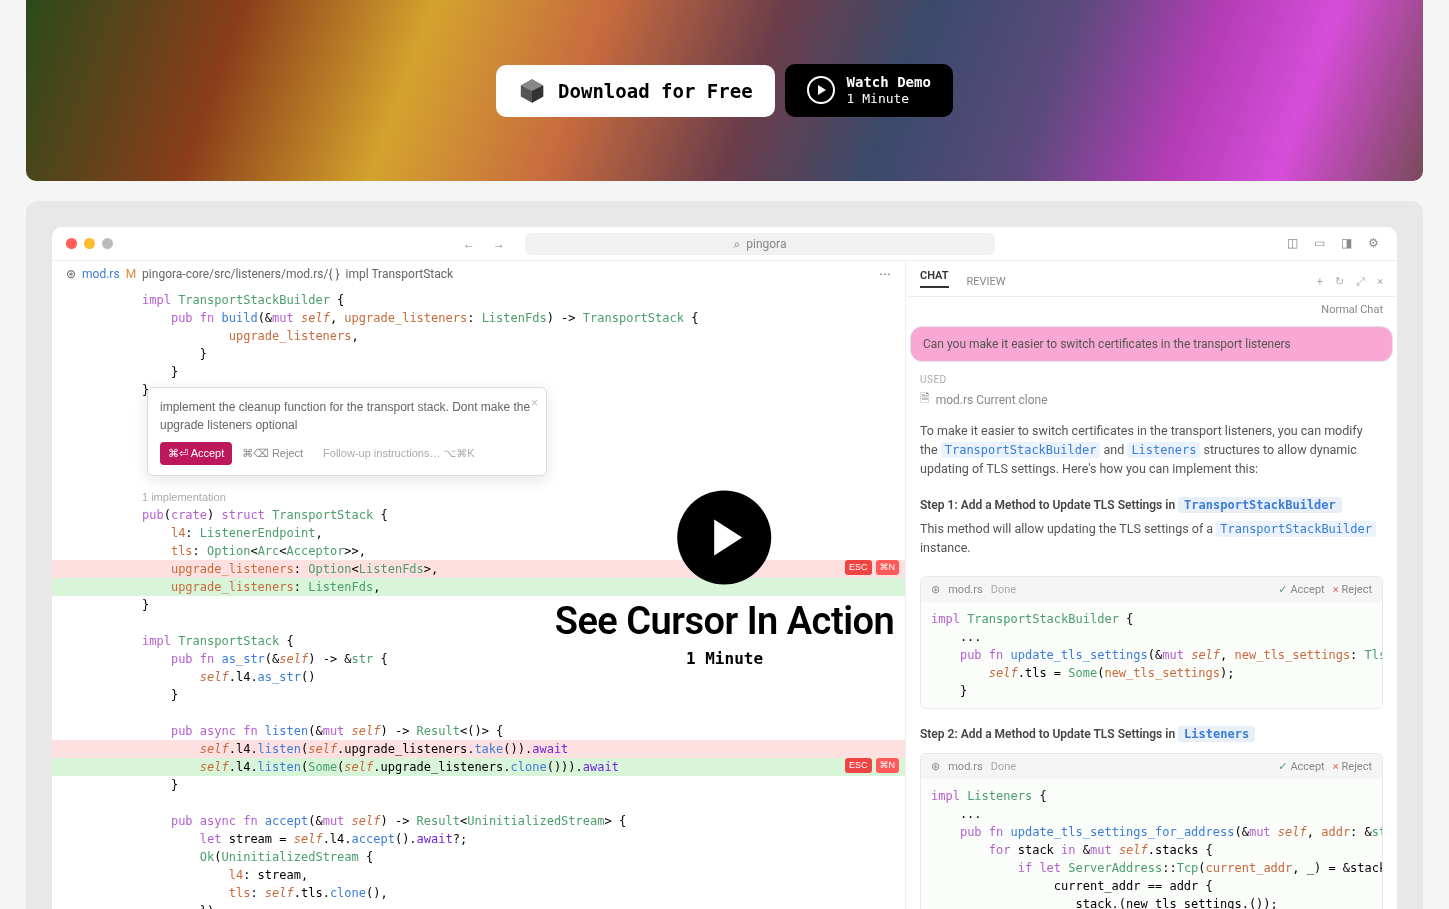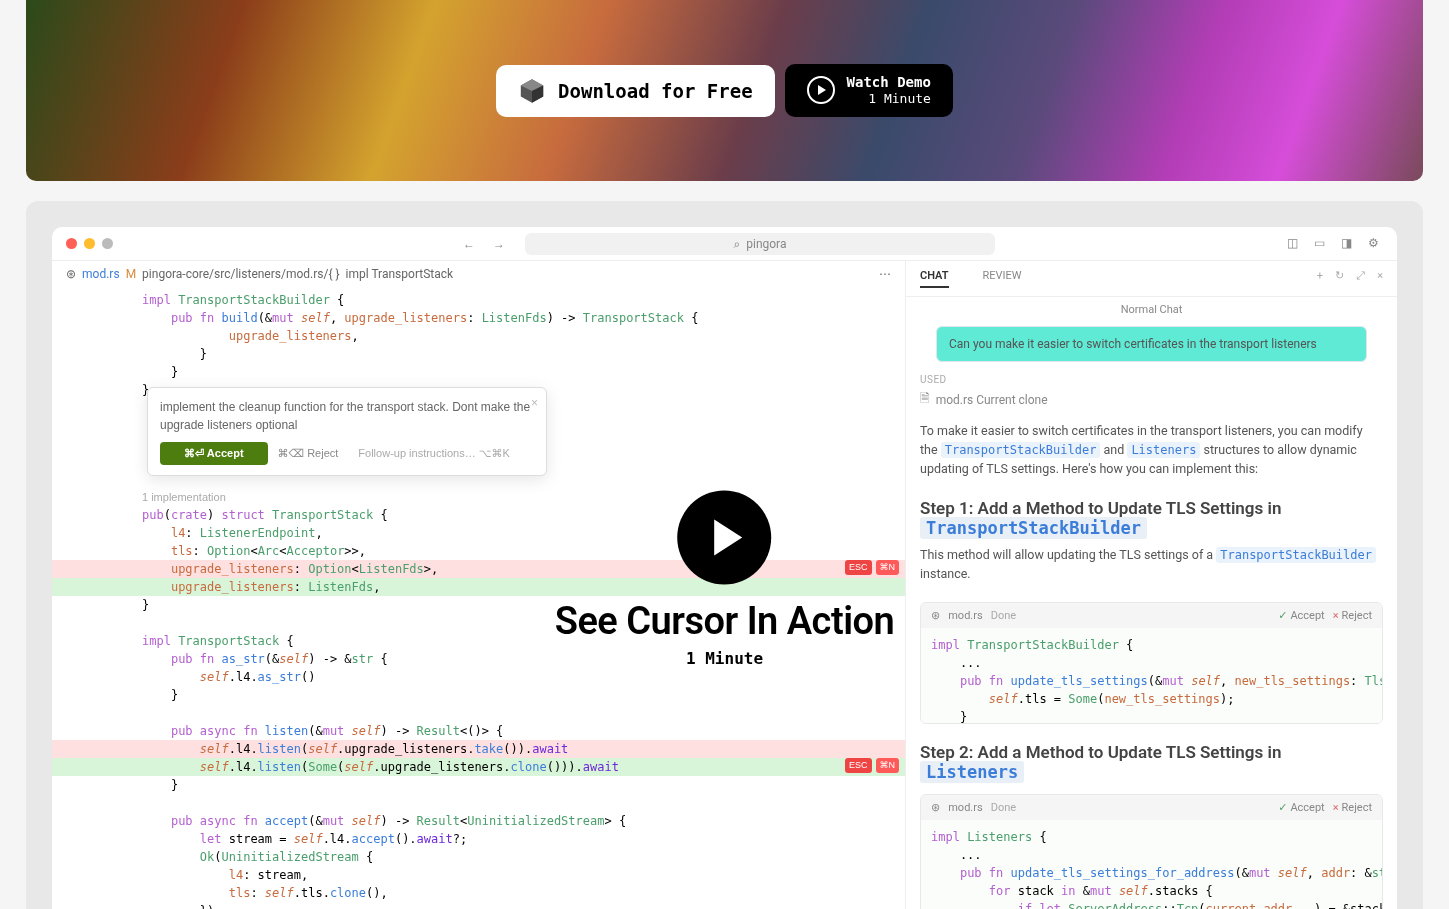--- a/index.html
+++ b/index.html
@@ -52,21 +52,21 @@
   align-items: center;
   justify-content: center;
 }
 .btn-demo .play-tri {
   width: 0; height: 0;
   border-left: 8px solid #fff;
   border-top: 5px solid transparent;
   border-bottom: 5px solid transparent;
   margin-left: 2px;
 }
-.btn-demo .demo-text { display: flex; flex-direction: column; line-height: 1.2; align-items: flex-end; }
+.btn-demo .demo-text { display: flex; flex-direction: column; line-height: 1.2; }
 .btn-demo .demo-title { font-weight: 700; font-size: 14px; }
 .btn-demo .demo-sub { font-size: 13px; }
 
 .app-wrap {
   margin: 20px 26px 0;
   background: #e8e8e8;
   border-radius: 12px 12px 0 0;
   padding: 26px 26px 0;
   height: 756px;
   position: relative;
@@ -156,52 +156,52 @@
   border-radius: 6px;
   box-shadow: 0 4px 16px rgba(0,0,0,.1);
   padding: 10px 12px;
   font-family: sans-serif;
   font-size: 12px;
   color: #666;
   z-index: 2;
 }
 .tooltip .tt-close { position: absolute; top: 6px; right: 8px; color: #bbb; }
 .tooltip .tt-row { display: flex; align-items: center; gap: 10px; margin-top: 8px; }
-.tooltip .tt-accept { background: #4d7c0f; color: #fff; padding: 3px 24px; border-radius: 4px; font-size: 11px; font-weight: bold; }
+.tooltip .tt-accept { background: #be185d; color: #fff; padding: 3px 8px; border-radius: 4px; font-size: 11px; }
 .tooltip .tt-reject { color: #888; font-size: 11px; }
 .tooltip .tt-follow { color: #aaa; font-size: 11px; margin-left: 10px; }
 .impl-note { padding-left: 90px; color: #aaa; font-size: 11px; font-family: sans-serif; }
 
 
 .chat-tabs {
   display: flex;
-  align-items: flex-start;
+  align-items: flex-end;
   padding: 8px 14px;
-  gap: 34px;
+  gap: 18px;
   border-bottom: 1px solid #eee;
   font-size: 11px;
   color: #888;
 }
 .chat-tabs .tab-active { color: #333; font-weight: 600; border-bottom: 2px solid #333; padding-bottom: 4px; }
 .chat-tabs .tab-icons { margin-left: auto; display: flex; gap: 12px; color: #aaa; }
-.chat-mode { text-align: center; padding: 6px 14px; font-size: 11px; color: #888; }
+.chat-mode { text-align: right; padding: 6px 14px; font-size: 11px; color: #888; }
 .chat-input {
-  margin: 4px 30px;
-  background: #5eead4;
+  margin: 4px 4px;
+  background: #f9a8d4;
   border: 1px solid #e0e6f0;
-  border-radius: 6px;
+  border-radius: 12px;
   padding: 10px 12px;
   font-size: 12px;
   color: #555;
 }
 .chat-used { padding: 8px 14px 2px; font-size: 10px; color: #aaa; letter-spacing: .5px; }
 .chat-file { padding: 2px 14px 8px; font-size: 12px; color: #888; display: flex; align-items: center; gap: 6px; }
 .chat-msg { padding: 4px 14px 10px; font-size: 12.5px; color: #555; line-height: 1.5; }
 .chat-msg .code-ref { background: #eaf2fb; color: #3b7dd8; padding: 1px 4px; border-radius: 3px; font-family: Menlo, monospace; font-size: 12px; }
-.chat-step { padding: 10px 14px 4px; font-size: 17px; color: #444; font-weight: 600; }
+.chat-step { padding: 10px 14px 4px; font-size: 12px; color: #444; font-weight: 600; }
 .chat-step .code-ref2 { background: #e8eff7; color: #3b7dd8; padding: 1px 6px; border-radius: 3px; font-family: Menlo, monospace; font-weight: 600; }
 .chat-code-block {
   margin: 8px 14px;
   border: 1px solid #e8e8e8;
   border-radius: 6px;
   overflow: hidden;
 }
 .chat-code-head {
   background: #f5f5f5;
   padding: 6px 10px;

